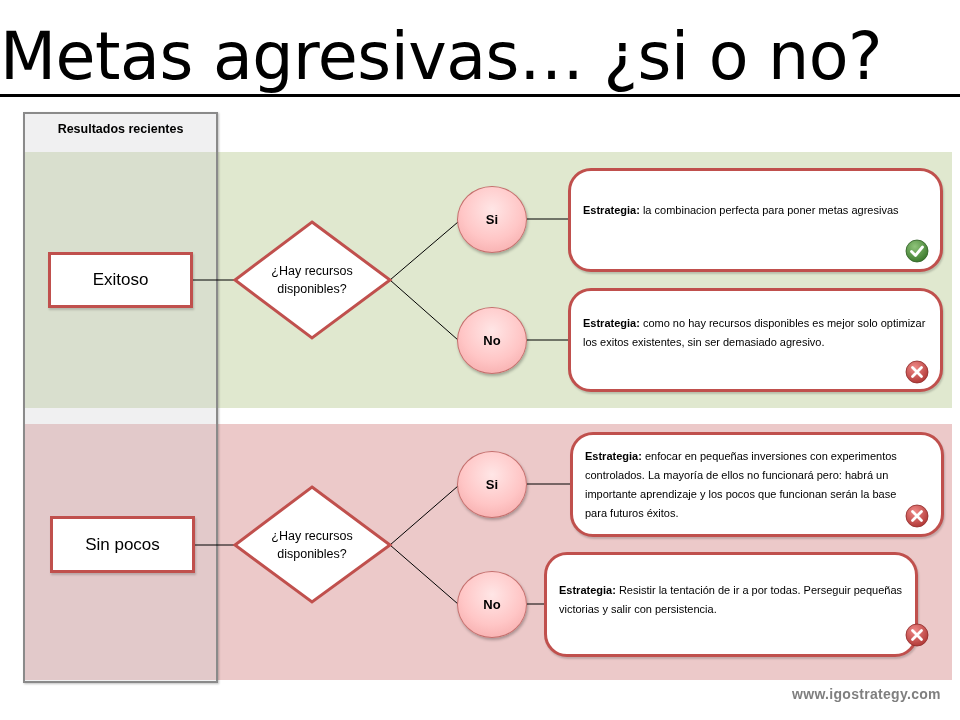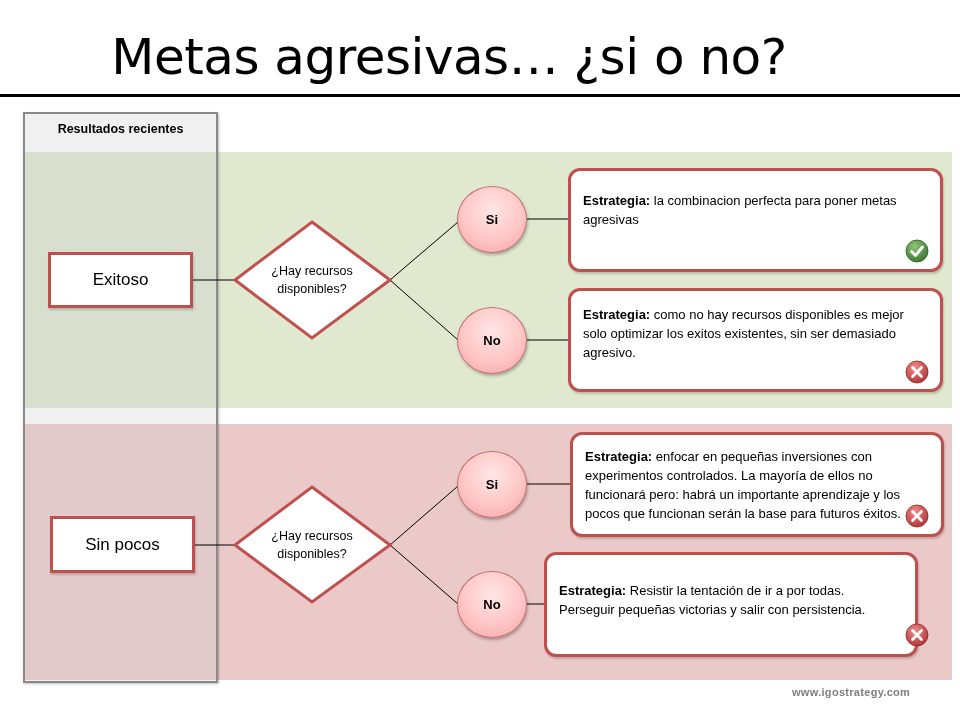--- a/index.html
+++ b/index.html
@@ -1,43 +1,43 @@
 <!DOCTYPE html>
 <html><head>
 <meta charset="utf-8">
 <style>
   html, body { margin:0; padding:0; }
   body { width:960px; height:720px; position:relative; background:#ffffff; overflow:hidden;
          font-family:"Liberation Sans", "DejaVu Sans", sans-serif; color:#000; }
-  .title { position:absolute; left:0; top:22px; width:898px; text-align:center;
-           font-size:50px; line-height:70px; font-family:"DejaVu Sans", sans-serif; font-weight:normal; letter-spacing:-0.5px; }
+  .title { position:absolute; left:0; top:22px; width:898px; 
+           font-size:65px; line-height:70px; font-family:"DejaVu Sans", sans-serif; font-weight:normal; letter-spacing:-0.5px; }
   .title-rule { position:absolute; left:0; top:94px; width:960px; height:3px; background:#000; }
   .band { position:absolute; left:23px; width:929px; }
   .band-green { top:152px; height:256px; background:#e0e8cf; }
   .band-pink { top:424px; height:256px; background:#ecc9c9; }
   .col { position:absolute; left:23px; top:112px; width:191px; height:567px;
          border:2px solid #8a8a8a; background:rgba(200,200,205,0.28); box-shadow:1px 1px 2px rgba(0,0,0,0.25); }
   .col-header { position:absolute; left:0; top:0; width:100%; height:38px; line-height:30px; text-align:center;
                 font-size:12.5px; font-weight:bold; }
   .box { position:absolute; box-sizing:border-box; background:#fff; border:3px solid #c0504d;
          border-radius:0; display:flex; align-items:center; justify-content:center; font-size:17px;
          box-shadow:1px 2px 2px rgba(0,0,0,0.18); }
   .strat { position:absolute; box-sizing:border-box; background:#fff; border:3px solid #c0504d;
-           border-radius:12px; font-size:13px; line-height:19px; padding:0 12px 0 12px;
+           border-radius:23px; font-size:11px; line-height:19px; padding:0 12px 0 12px;
            display:flex; align-items:center; box-shadow:1px 2px 2px rgba(0,0,0,0.18); }
   .strat .txt { width:100%; }
   .strat b { font-weight:bold; }
   .circle { position:absolute; width:70px; height:67px; border-radius:50%; box-sizing:border-box;
             border:1px solid #c46f6d; background:radial-gradient(circle at 50% 35%, #ffe6e6 0%, #ffc6c6 55%, #f3a3a3 100%);
             display:flex; align-items:center; justify-content:center; font-size:13px; font-weight:bold;
             box-shadow:1px 2px 3px rgba(0,0,0,0.28); }
   .diamond-text { position:absolute; width:156px; text-align:center; font-size:12.5px; line-height:18px; }
   .icon { position:absolute; width:24px; height:24px; }
   svg.lines { position:absolute; left:0; top:0; }
-  .footer { position:absolute; left:792px; top:686px; font-size:11px; font-weight:bold; color:#7f7f7f; letter-spacing:0.3px; }
+  .footer { position:absolute; left:792px; top:686px; font-size:14px; font-weight:bold; color:#7f7f7f; letter-spacing:0.3px; }
 </style>
 </head>
 <body>
 
 <div class="title">Metas agresivas… ¿si o no?</div>
 <div class="title-rule"></div>
 
 <div class="band band-green"></div>
 <div class="band band-pink"></div>
 

